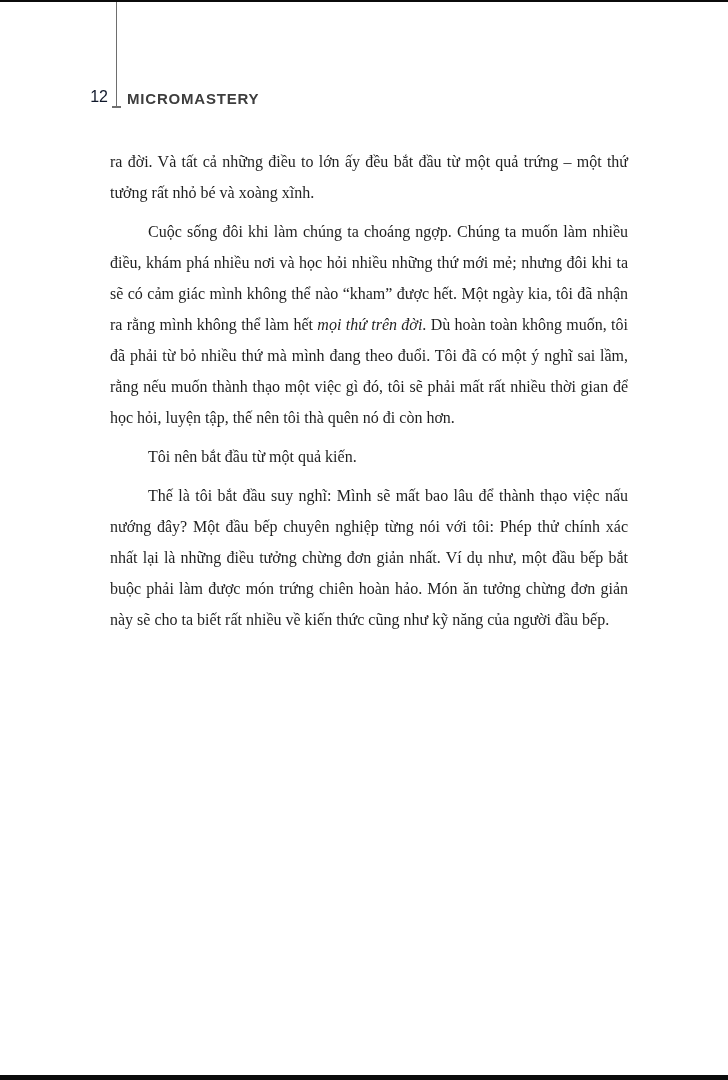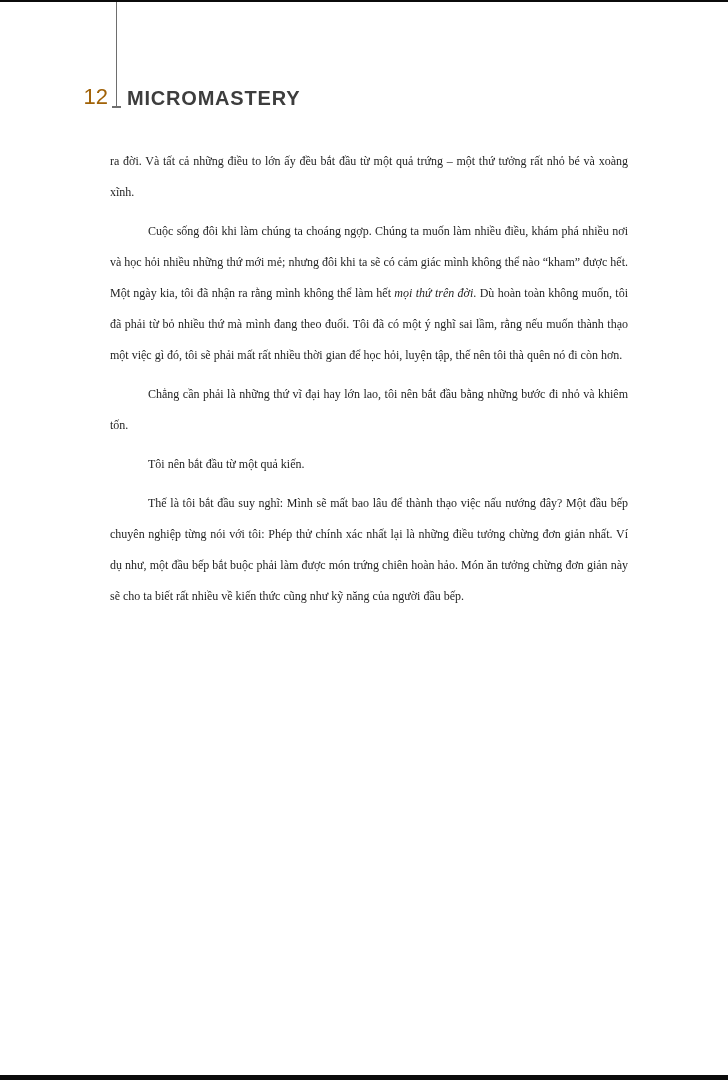--- a/index.html
+++ b/index.html
@@ -29,39 +29,39 @@
     left: 112px; top: 106px;
     width: 9px; height: 2px;
     background: #6e6e6e;
   }
   .page-num {
     position: absolute;
     left: 56px; top: 86px;
     width: 52px;
     text-align: right;
     font-family: "Liberation Sans", sans-serif;
-    font-size: 22px;
+    font-size: 16px;
     line-height: 22px;
-    color: #a16207;
+    color: #0f172a;
   }
   .running-title {
     position: absolute;
     left: 127px; top: 90px;
     font-family: "Liberation Sans", sans-serif;
-    font-size: 20px;
+    font-size: 15px;
     line-height: 17px;
     font-weight: 600;
     letter-spacing: 0.8px;
     color: #3d3d3d;
   }
   .body-text {
     position: absolute;
     left: 110px; top: 146px;
     width: 518px;
-    font-size: 12px;
+    font-size: 16px;
     line-height: 31px;
     color: #1f1f1f;
     text-align: justify;
     hyphens: none;
     -webkit-hyphens: none;
   }
   .body-text p {
     margin: 0 0 8px 0;
     text-indent: 38px;
   }
@@ -81,19 +81,18 @@
   <div class="top-rule"></div>
   <div class="vertical-rule"></div>
   <div class="rule-foot"></div>
 
   <span class="page-num">12</span>
   <span class="running-title">MICROMASTERY</span>
 
   <div class="body-text">
     <p class="no-indent">ra đời. Và tất cả những điều to lớn ấy đều bắt đầu từ một quả trứng – một thứ tưởng rất nhỏ bé và xoàng xĩnh.</p>
     <p><span>Cuộc sống đôi khi làm chúng ta choáng ngợp. Chúng ta muốn làm nhiều điều, khám phá nhiều nơi và học hỏi nhiều những thứ mới mẻ; nhưng đôi khi ta sẽ có cảm giác mình không thể nào “kham” được hết. Một ngày kia, tôi đã nhận ra rằng mình không thể làm hết </span><em>mọi thứ trên đời</em><span>. Dù hoàn toàn không muốn, tôi đã phải từ bỏ nhiều thứ mà mình đang theo đuổi. Tôi đã có một ý nghĩ sai lầm, rằng nếu muốn thành thạo một việc gì đó, tôi sẽ phải mất rất nhiều thời gian để học hỏi, luyện tập, thế nên tôi thà quên nó đi còn hơn.</span></p>
-    <p>Chẳng cần phải là những thứ vĩ đại hay lớn lao, tôi nên bắt đầu bằng những bước đi nhỏ và khiêm tốn.</p>
     <p>Tôi nên bắt đầu từ một quả kiến.</p>
     <p>Thế là tôi bắt đầu suy nghĩ: Mình sẽ mất bao lâu để thành thạo việc nấu nướng đây? Một đầu bếp chuyên nghiệp từng nói với tôi: Phép thử chính xác nhất lại là những điều tưởng chừng đơn giản nhất. Ví dụ như, một đầu bếp bắt buộc phải làm được món trứng chiên hoàn hảo. Món ăn tưởng chừng đơn giản này sẽ cho ta biết rất nhiều về kiến thức cũng như kỹ năng của người đầu bếp.</p>
   </div>
 
   <div class="bottom-rule"></div>
 </div>
 
 </body></html>

